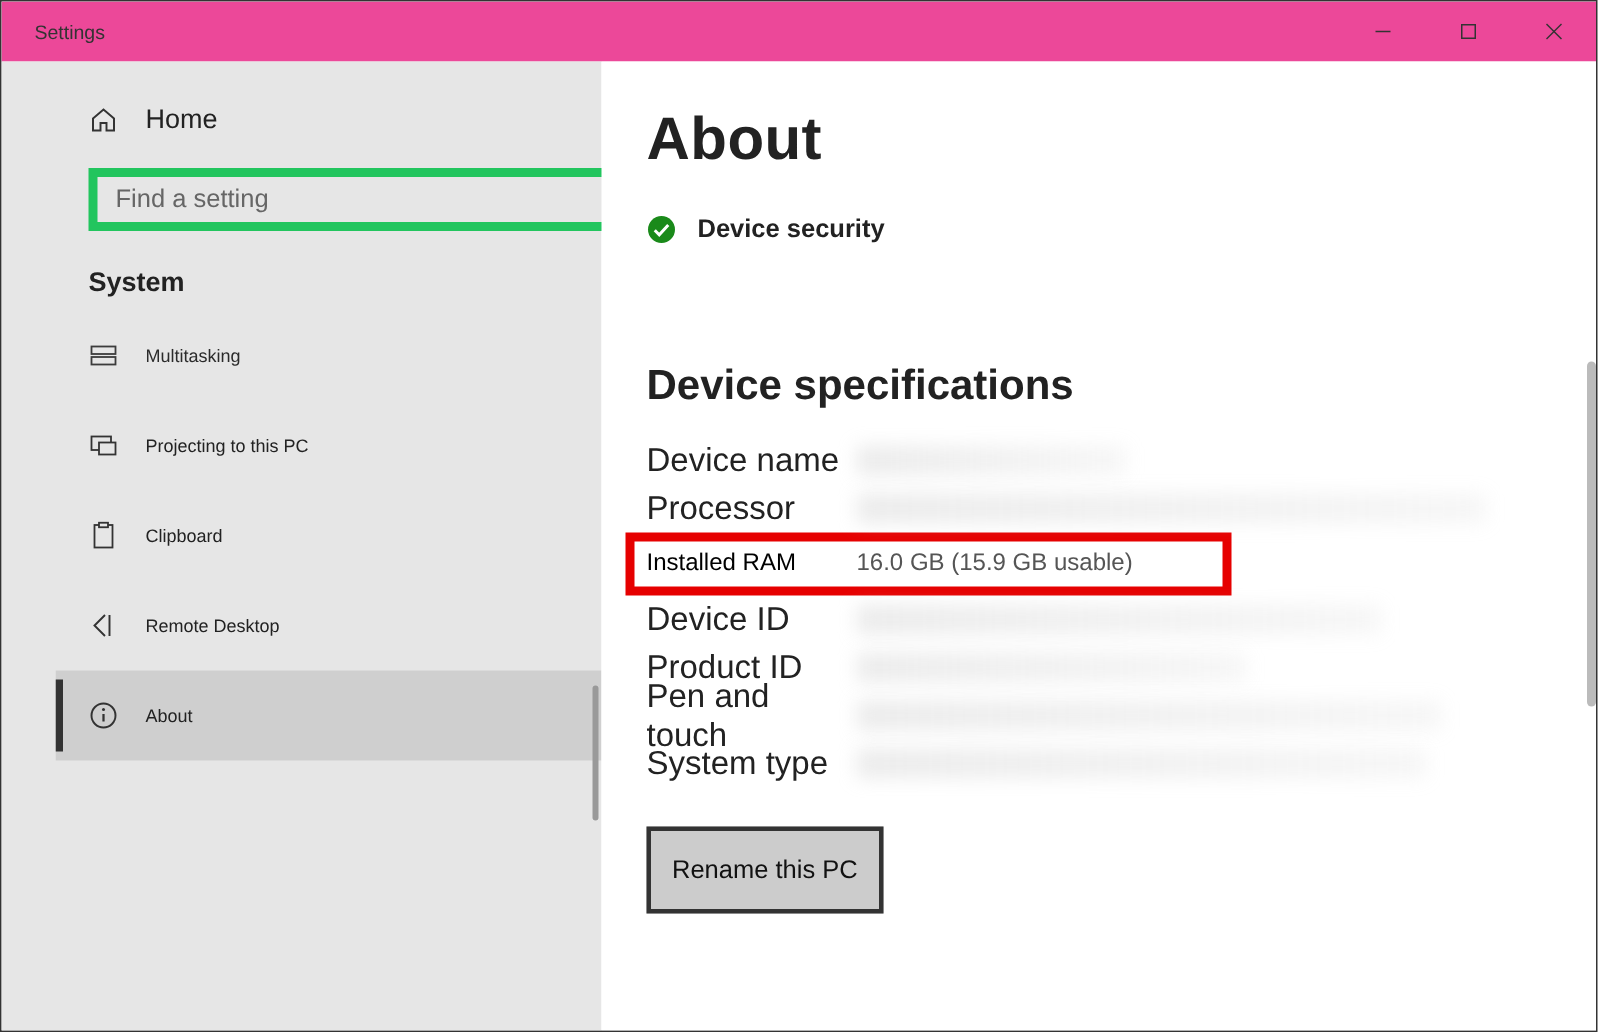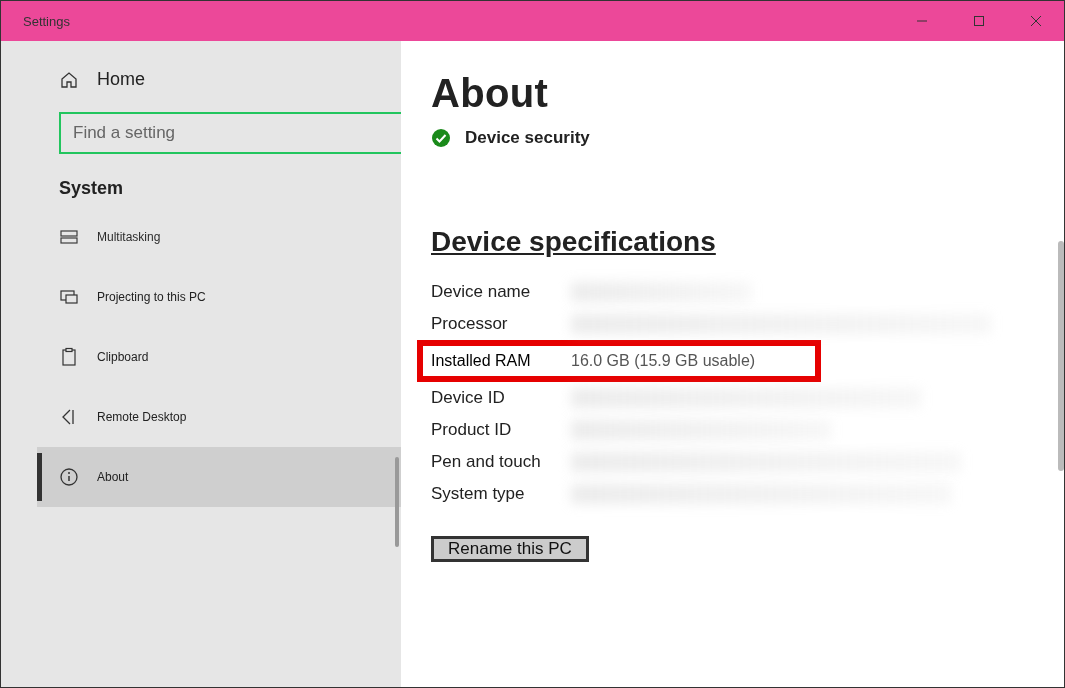--- a/index.html
+++ b/index.html
@@ -50,21 +50,21 @@
   .sidebar-inner { padding: 0 22px; }
   .home-row {
     display: flex;
     align-items: center;
     gap: 18px;
     padding: 28px 0 22px 0;
     font-size: 18px;
     color: #222;
   }
   .search-box {
-    border: 2px solid #22c55e;
+    border: 6px solid #22c55e;
     height: 42px;
     display: flex;
     align-items: center;
     padding: 0 12px;
     background: #e6e6e6;
     width: 428px;
   }
   .search-box input {
     flex: 1;
     border: none;
@@ -140,51 +140,50 @@
     font-size: 40px;
     font-weight: 600;
     color: #222;
     padding-top: 30px;
     letter-spacing: 0.3px;
   }
   .security-row {
     display: flex;
     align-items: flex-start;
     gap: 14px;
-    margin-top: 12px;
+    margin-top: 27px;
   }
   .shield-badge {
     width: 20px; height: 20px;
     display:flex;align-items:center;justify-content:center;
   }
   .security-label {
     font-weight: 600;
     font-size: 17px;
     color: #222;
   }
   .security-detail {
     margin-top: 18px;
     font-size: 17px;
     color: #666;
   }
   .section-heading {
     font-size: 28px;
     font-weight: 600;
     color: #222;
     margin-top: 78px;
-    text-decoration: underline;
   }
   .spec-grid {
     margin-top: 18px;
   }
   .spec-row {
     display: flex;
     align-items: center;
     height: 32px;
-    font-size: 17px;
+    font-size: 22px;
     color: #222;
   }
   .spec-label { width: 140px; flex-shrink: 0; }
   .spec-value { color: #555; }
   .blur-block {
     filter: blur(6px);
     -webkit-filter: blur(6px);
     color: #777;
     background: linear-gradient(90deg, rgba(200,200,200,0.35), rgba(200,200,200,0.15));
     border-radius: 3px;
@@ -198,21 +197,21 @@
     margin-left: -14px;
     display: flex;
     align-items: center;
     height: 42px;
     width: 404px;
   }
   .rename-btn {
     display: inline-flex;
     align-items: center;
     justify-content: center;
-    height: 26px;
+    height: 58px;
     padding: 0 14px;
     border: 3px solid #333;
     background: #ccc;
     font-size: 17px;
     color: #111;
     margin-top: 26px;
   }
 </style>
 </head>
 <body>

